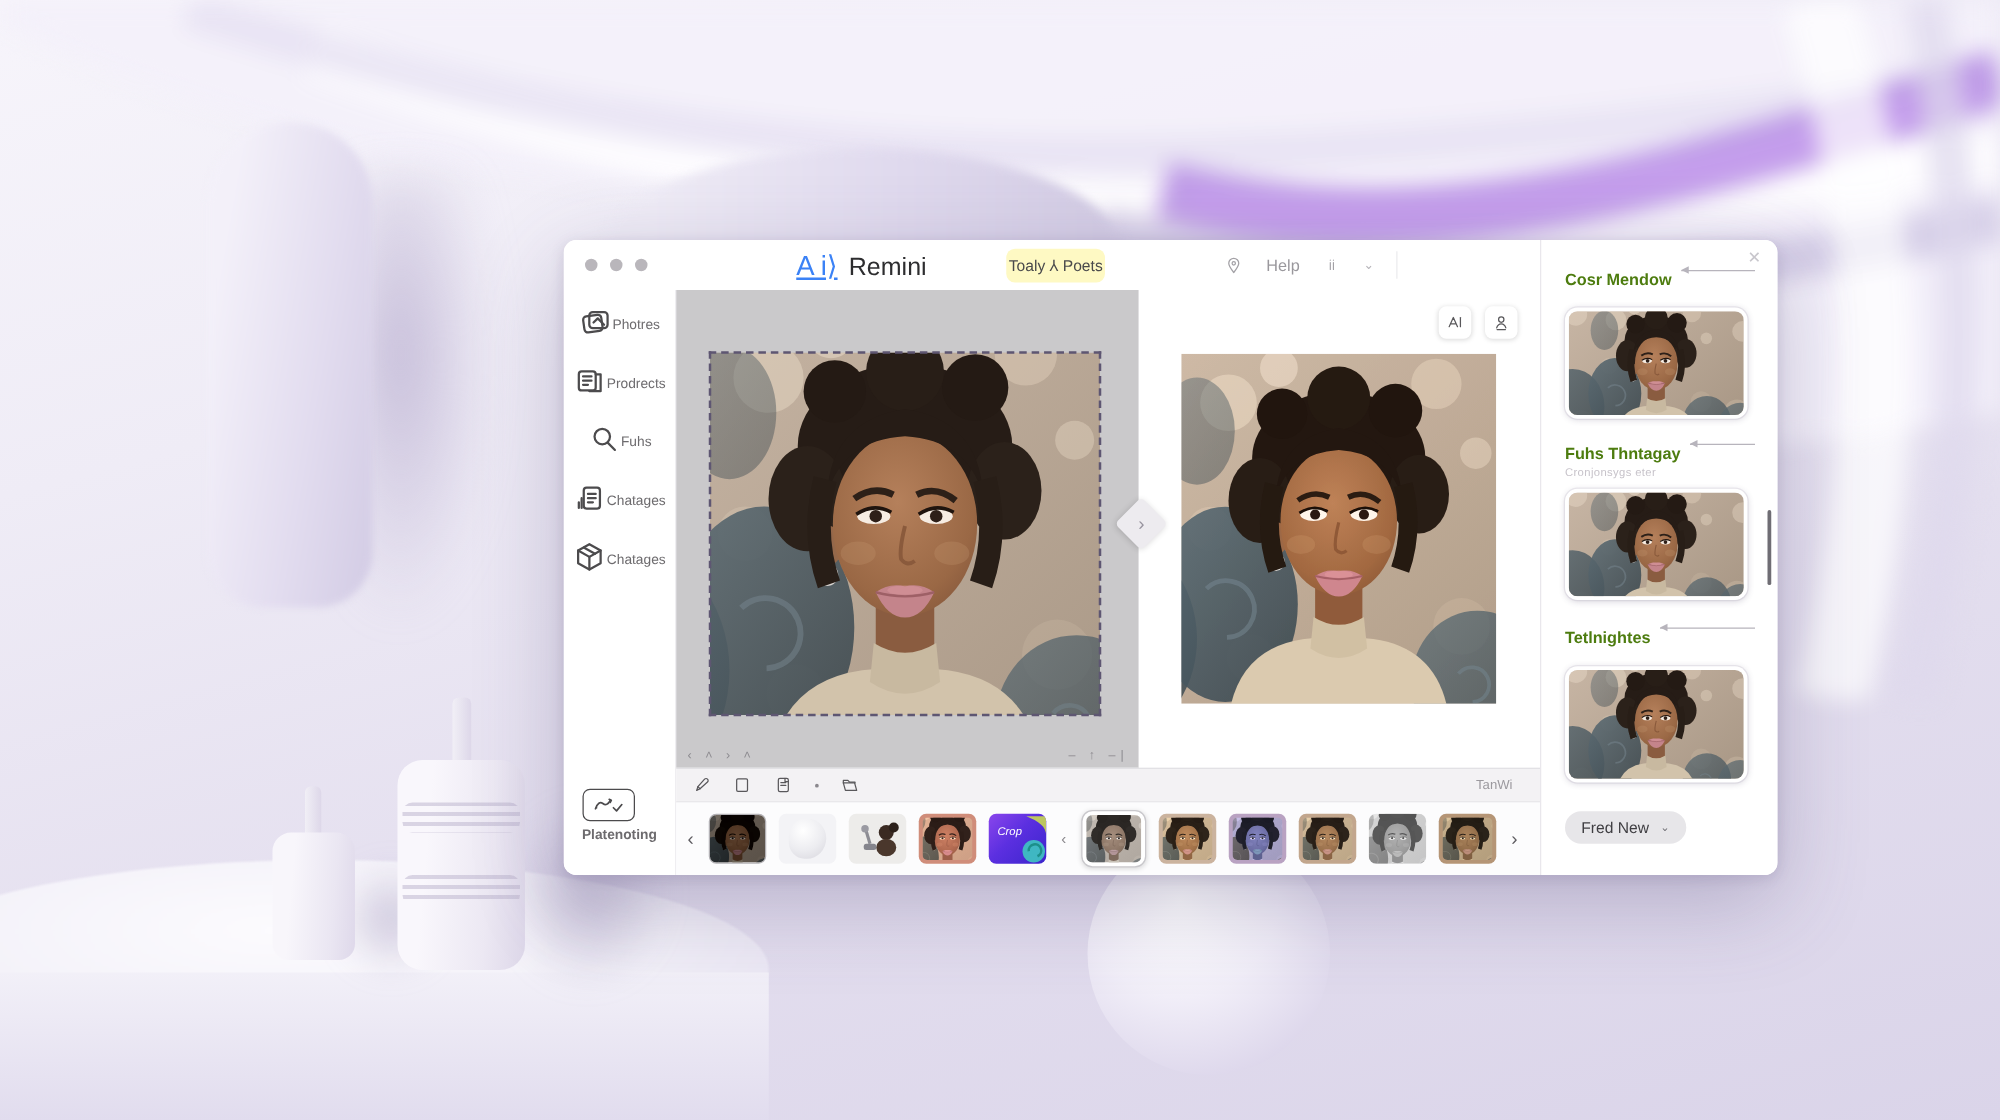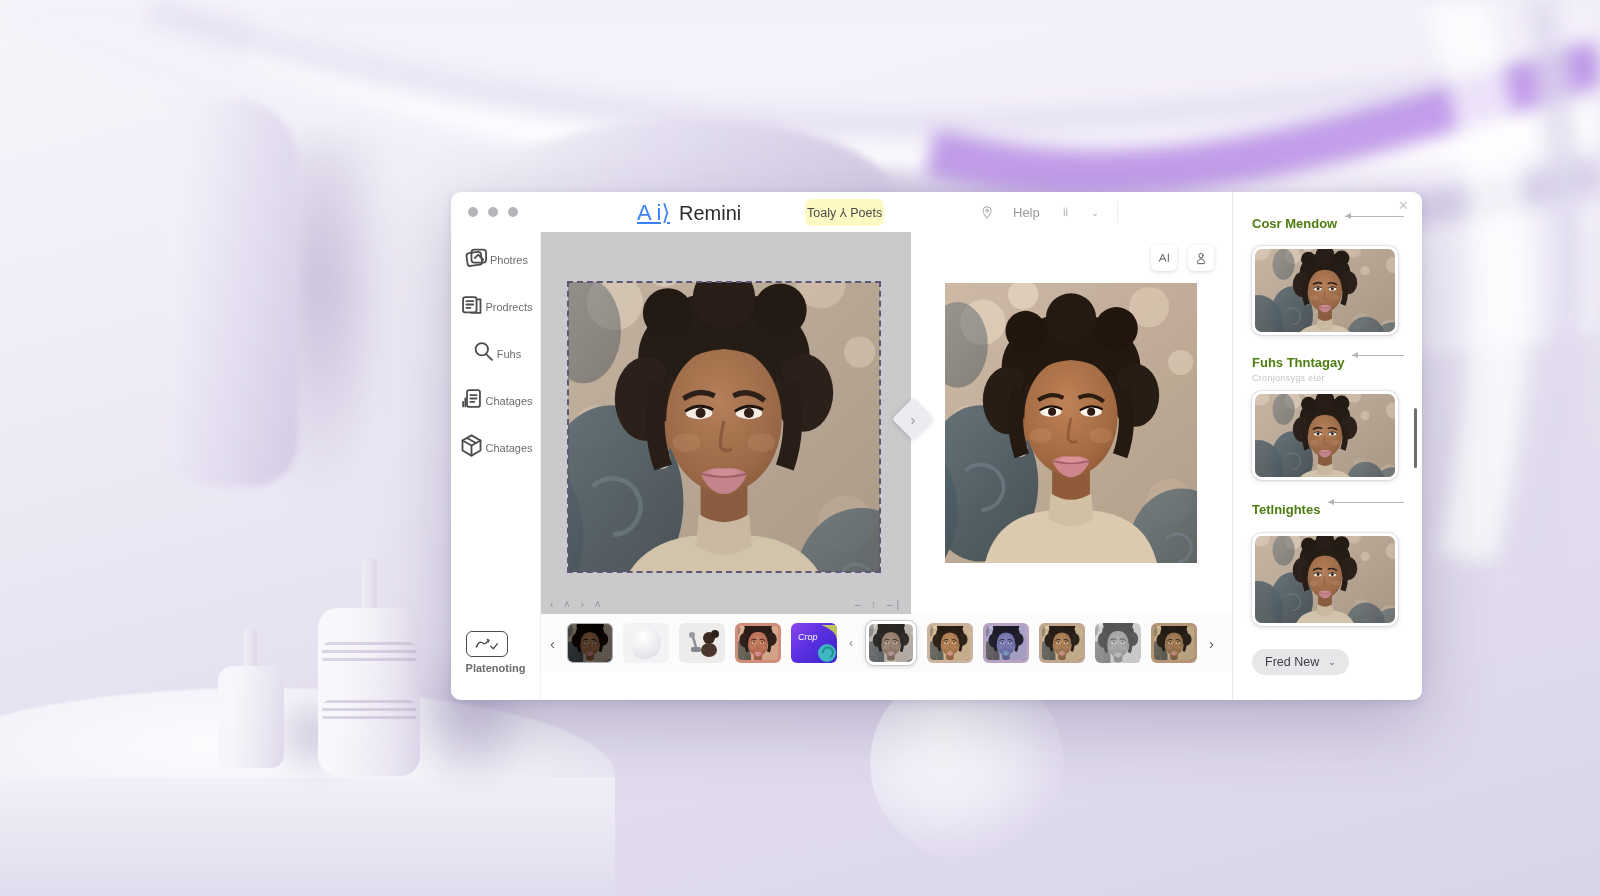--- a/index.html
+++ b/index.html
@@ -374,20 +374,48 @@
                     </g>
                 </svg>
               </div>
             </div>
           </div>
           <div class="diamond">
             <span>›</span>
           </div>
         </div>
 
+        <div class="toolbar">
+          <svg viewBox="0 0 24 24">
+            <g class="icon-gray">
+                <path d="M6.5 18.5l1.5-4.5 8-9a2.4 2.4 0 0 1 3.5 3.5l-9 8z"></path>
+                <path d="M8 14l2.5 2.5"></path>
+              </g>
+          </svg>
+          <svg viewBox="0 0 24 24">
+            <g class="icon-gray">
+                <rect x="5" y="4.5" width="13" height="15" rx="1.5"></rect>
+              </g>
+          </svg>
+          <svg viewBox="0 0 24 24">
+            <g class="icon-gray">
+                <rect x="5.5" y="4" width="12" height="16" rx="2"></rect>
+                <path d="M8.5 9h6M8.5 12.5h6"></path>
+                <path d="M13.5 4v4h4"></path>
+              </g>
+          </svg>
+          <span class="tiny-dot"></span>
+          <svg viewBox="0 0 24 24">
+            <g class="icon-gray">
+                <path d="M4 9.5V6.5h5.5l2 2H18v1"></path>
+                <path d="M4 9.5h13.5l2.5 9H6.5z"></path>
+              </g>
+          </svg>
+          <span class="tb-label-right">TanWi</span>
+        </div>
 
         <div class="strip">
           <span class="s-chev">‹</span>
           <div class="thumb t-dark">
             <svg viewBox="15 5 170 215" preserveAspectRatio="xMidYMid slice">
                 <use href="#portraitArt"></use>
               </svg>
           </div>
           <div class="thumb t-blob">
             <div class="blob"></div>

